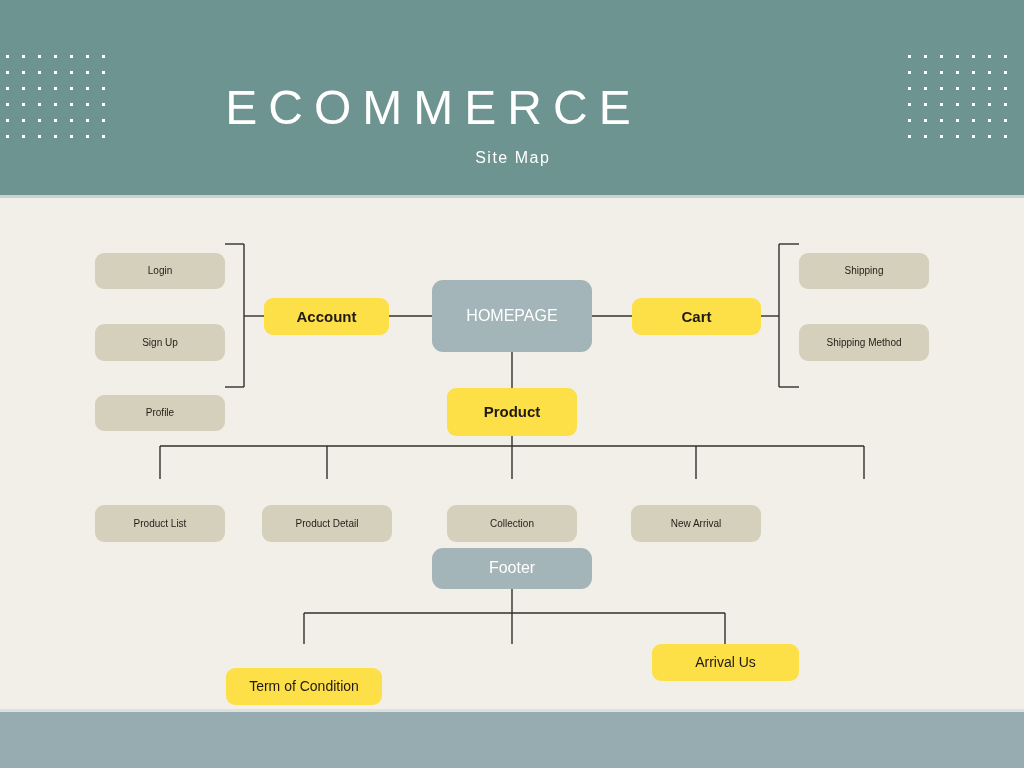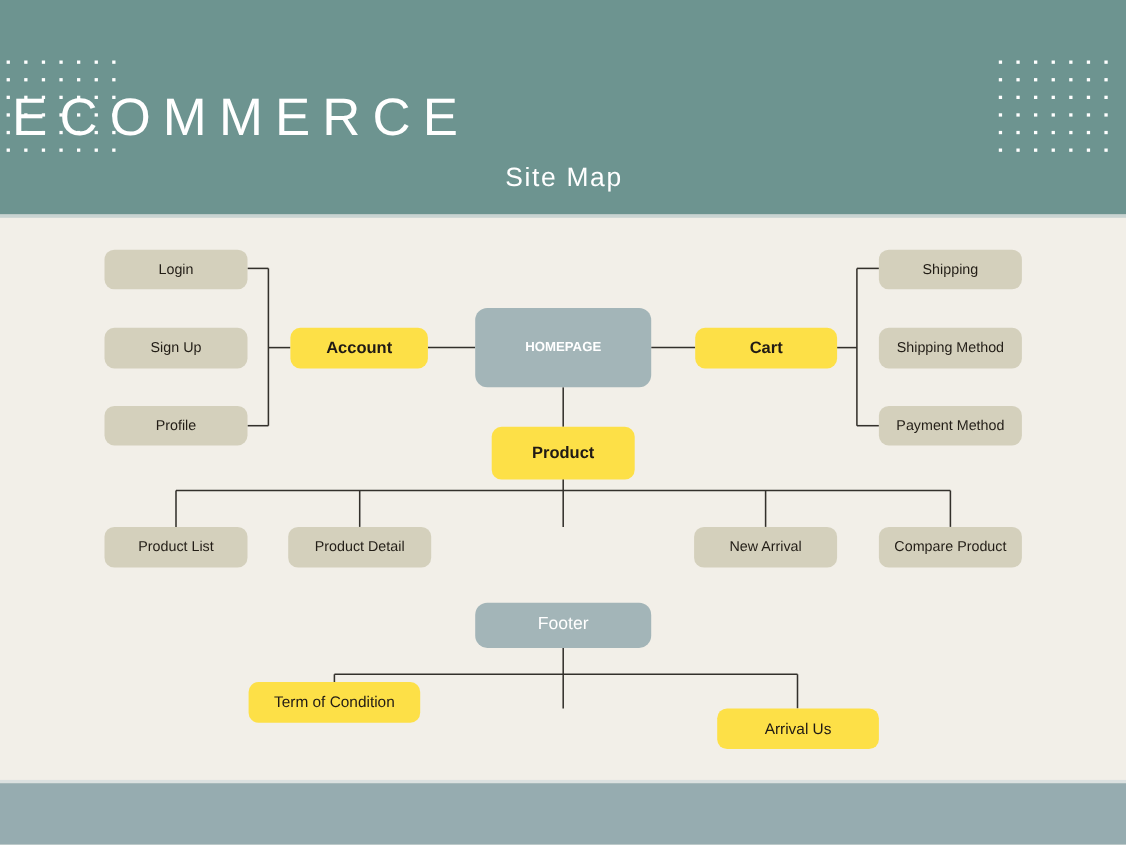--- a/index.html
+++ b/index.html
@@ -44,35 +44,35 @@
     position: absolute;
     width: 3px; height: 3px;
     background: #ffffff;
     border-radius: 0;
   }
 
   #banner-title {
     position: absolute;
     left: 0; top: 84px;
     width: 856px;
-    text-align: left;
+    text-align: center;
     color: #ffffff;
     font-size: 48px;
     font-weight: 400;
     letter-spacing: 11px;
     text-indent: 11px;
     line-height: 1;
   }
   #banner-subtitle {
     position: absolute;
     left: 0; top: 150px;
     width: 1024px;
     text-align: center;
     color: #ffffff;
-    font-size: 24px;
+    font-size: 16px;
     font-weight: 400;
     letter-spacing: 1.5px;
     text-indent: 1.5px;
     line-height: 1;
   }
 
   
   #bottom-bar {
     position: absolute;
     left: 0; top: 712px;
@@ -105,38 +105,39 @@
     justify-content: center;
     text-align: center;
     border-radius: 9px;
     line-height: 1.15;
     padding: 0 6px;
     white-space: nowrap;
   }
   .node.tan {
     background: #d4d0bc;
     color: #221d16;
-    font-size: 13px;
-    font-weight: 400;
+    font-size: 10px;
+    font-weight: 400;
+    margin-top: 26px;
   }
   .node.salmon {
     background: #fde047;
     color: #201a15;
     font-size: 15px;
     font-weight: 700;
   }
   .node.salmon.plain {
     font-weight: 400;
     font-size: 14px;
   }
   .node.blue {
     background: #a3b5b8;
     color: #ffffff;
-    font-size: 12px;
-    font-weight: 700;
+    font-size: 16px;
+    font-weight: 400;
     border-radius: 11px;
   }
   .node.blue.plain {
     font-weight: 400;
     font-size: 16px;
   }
 </style>
 </head>
 <body>
 
@@ -279,30 +280,29 @@
     <div class="node salmon" style="left:264px; top:100px; width:125px; height:37px;">Account</div>
     <div class="node salmon" style="left:632px; top:100px; width:129px; height:37px;">Cart</div>
     <div class="node salmon" style="left:447px; top:190px; width:130px; height:48px;">Product</div>
 
     <div class="node tan" style="left:95px; top:29px; width:130px; height:36px;">Login</div>
     <div class="node tan" style="left:95px; top:100px; width:130px; height:37px;">Sign Up</div>
     <div class="node tan" style="left:95px; top:171px; width:130px; height:36px;">Profile</div>
 
     <div class="node tan" style="left:799px; top:29px; width:130px; height:36px;">Shipping</div>
     <div class="node tan" style="left:799px; top:100px; width:130px; height:37px;">Shipping Method</div>
-    <div class="node tan" style="left:799px; top:171px; width:130px; height:36px;">Payment Method</div>
 
     <div class="node tan" style="left:95px; top:281px; width:130px; height:37px;">Product List</div>
     <div class="node tan" style="left:262px; top:281px; width:130px; height:37px;text-align:right;">Product Detail</div>
+    <div class="node tan" style="left:447px; top:281px; width:130px; height:37px;">Collection</div>
     <div class="node tan" style="left:631px; top:281px; width:130px; height:37px;">New Arrival</div>
-    <div class="node tan" style="left:799px; top:281px; width:130px; height:37px;">Compare Product</div>
 
     <div class="node blue plain" style="left:432px; top:350px; width:160px; height:41px;">Footer</div>
 
-    <div class="node salmon plain" style="left:226px; top:422px; width:156px; height:37px;">Term of Condition</div>
+    <div class="node salmon plain" style="left:226px; top:470px; width:156px; height:37px;">Term of Condition</div>
     <div class="node salmon plain" style="left:652px; top:446px; width:147px; height:37px;">Arrival Us</div>
 
   </div>
 
   <div id="bottom-bar-topline"></div>
   <div id="bottom-bar"></div>
 
 </div>
 
 </body></html>

